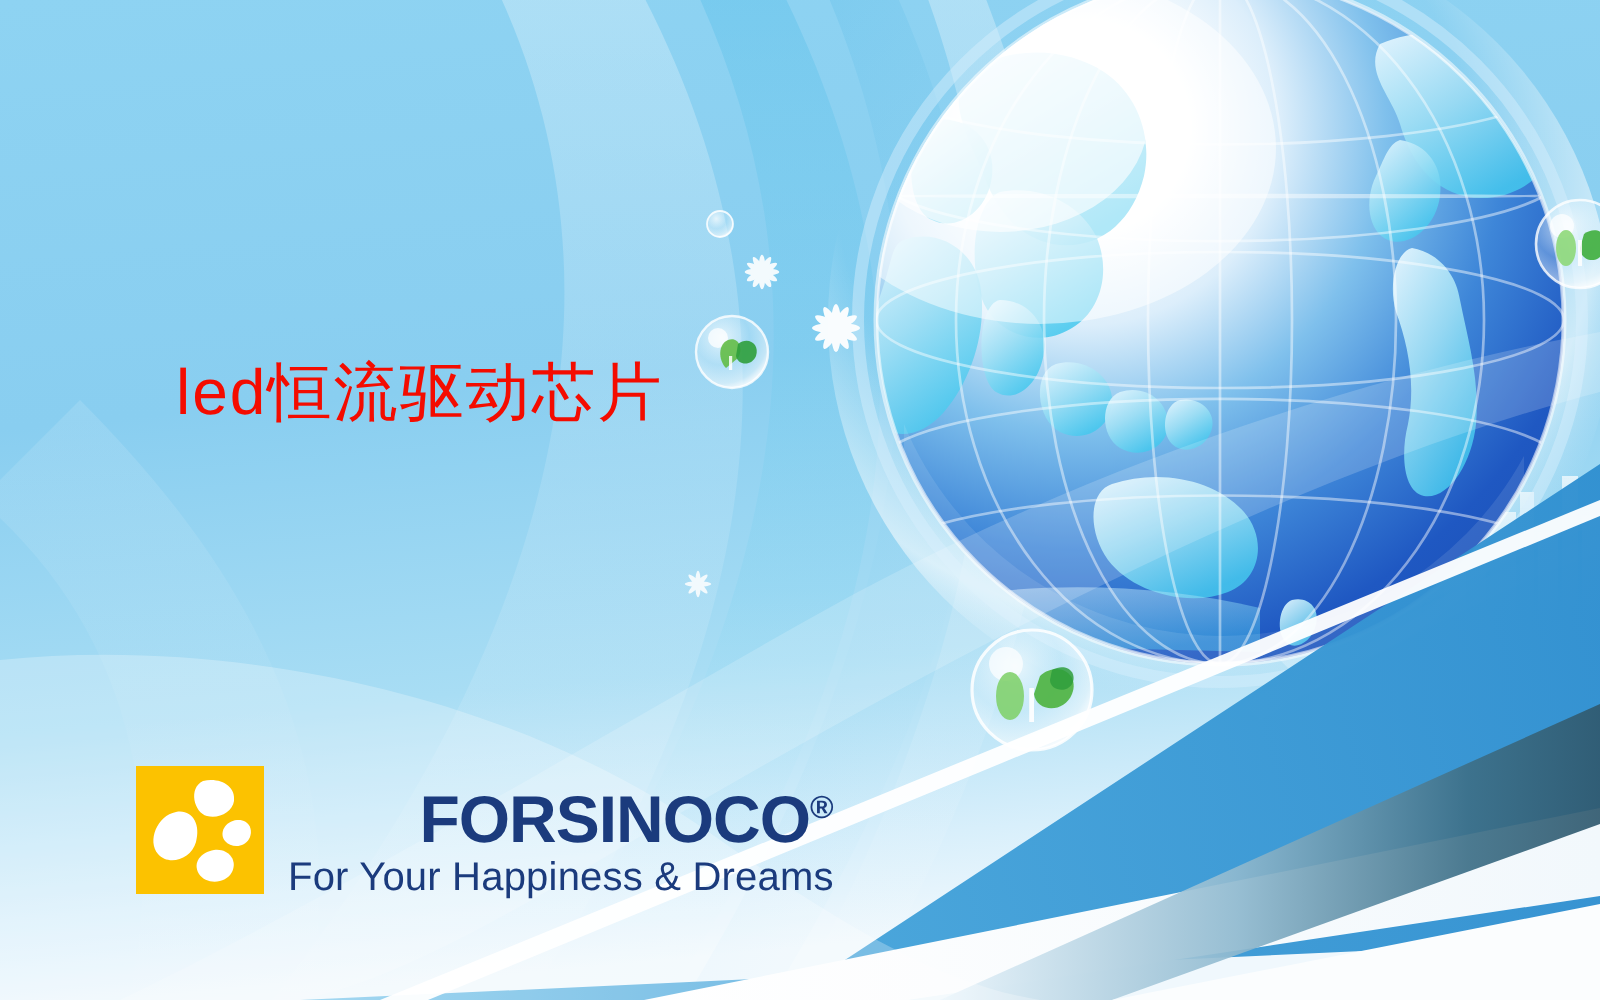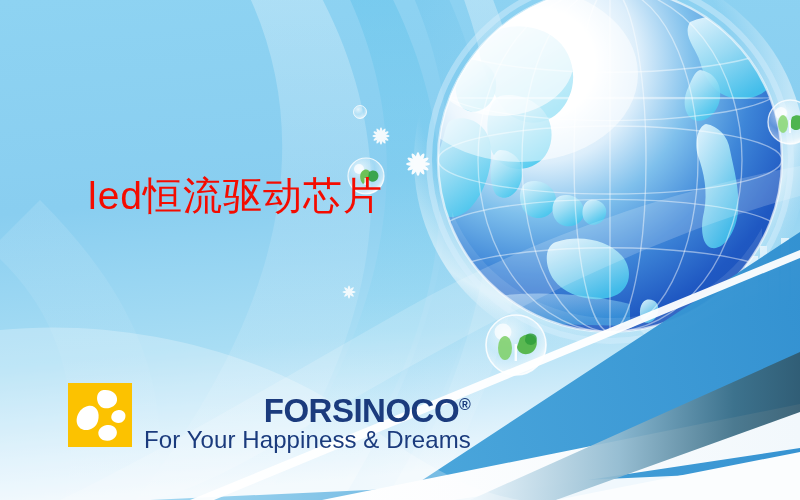--- a/index.html
+++ b/index.html
@@ -15,21 +15,21 @@
     background:linear-gradient(170deg,#8ed3f2 0%,#8acff0 40%,#a6dcf4 72%,#d6eefb 92%,#eef7fd 100%);
   }
   #art { position:absolute; inset:0; width:800px; height:500px; }
 
   
   .headline {
     position:absolute;
     left:88px; top:166px;
     z-index:20;
     color:#f40c00;
-    font-size:39px;
+    font-size:32px;
     line-height:60px;
     font-weight:400;
     letter-spacing:1px;
     white-space:nowrap;
   }
   .headline .l2 { display:block; padding-left:12px; }
 
   
   #logo {
     position:absolute;
@@ -53,21 +53,21 @@
     white-space:nowrap;
     text-align:right;
   }
   #logo-word .reg {
     font-size:16px;
     vertical-align:super;
     letter-spacing:0;
   }
   #logo-tag {
     color:#1b3b7d;
-    font-size:24px;
+    font-size:20px;
     line-height:20px;
     letter-spacing:0.1px;
     white-space:nowrap;
     margin-top:1px;
   }
 </style>
 </head>
 <body>
 
 <div id="banner">

